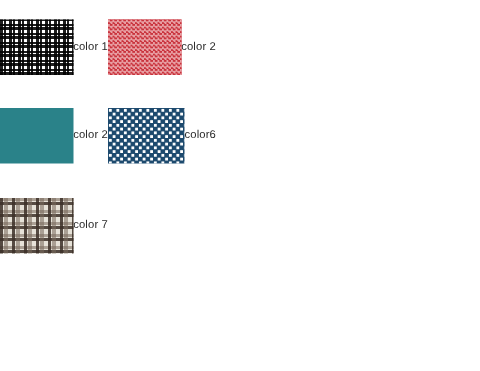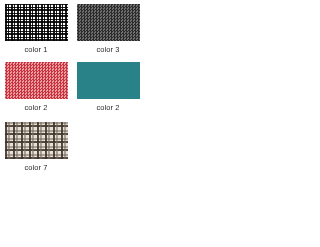--- a/index.html
+++ b/index.html
@@ -18,21 +18,21 @@
     width: 144px;
     height: 247px;
     display: grid;
     grid-template-columns: 72px 72px;
     grid-template-rows: 58px 60px 60px 60px;
     box-sizing: border-box;
   }
 
   .swatch-cell {
     display: flex;
-    flex-direction: column;
+    flex-direction: row;
     align-items: center;
     box-sizing: border-box;
   }
 
   .swatch-tile {
     width: 63px;
     height: 37px;
     margin-top: 4px;
     box-sizing: border-box;
     background-color: #ffffff;
@@ -131,28 +131,28 @@
 </style>
 </head>
 <body>
 
 <div class="swatch-grid" id="grid">
     <div class="swatch-cell">
       <div class="swatch-tile pat-plaid-bw"></div>
       <div class="swatch-label">color 1</div>
     </div>
     <div class="swatch-cell">
-      <div class="swatch-tile pat-check-dark"></div>
-      <div class="swatch-label">color 3</div>
-    </div>
-    <div class="swatch-cell">
       <div class="swatch-tile pat-check-red"></div>
       <div class="swatch-label">color 2</div>
     </div>
     <div class="swatch-cell">
       <div class="swatch-tile pat-solid-teal"></div>
       <div class="swatch-label">color 2</div>
     </div>
     <div class="swatch-cell">
+      <div class="swatch-tile pat-dots-navy"></div>
+      <div class="swatch-label">color6</div>
+    </div>
+    <div class="swatch-cell">
       <div class="swatch-tile pat-plaid-brown"></div>
       <div class="swatch-label">color 7</div>
     </div>
   </div>
 
 </body></html>

